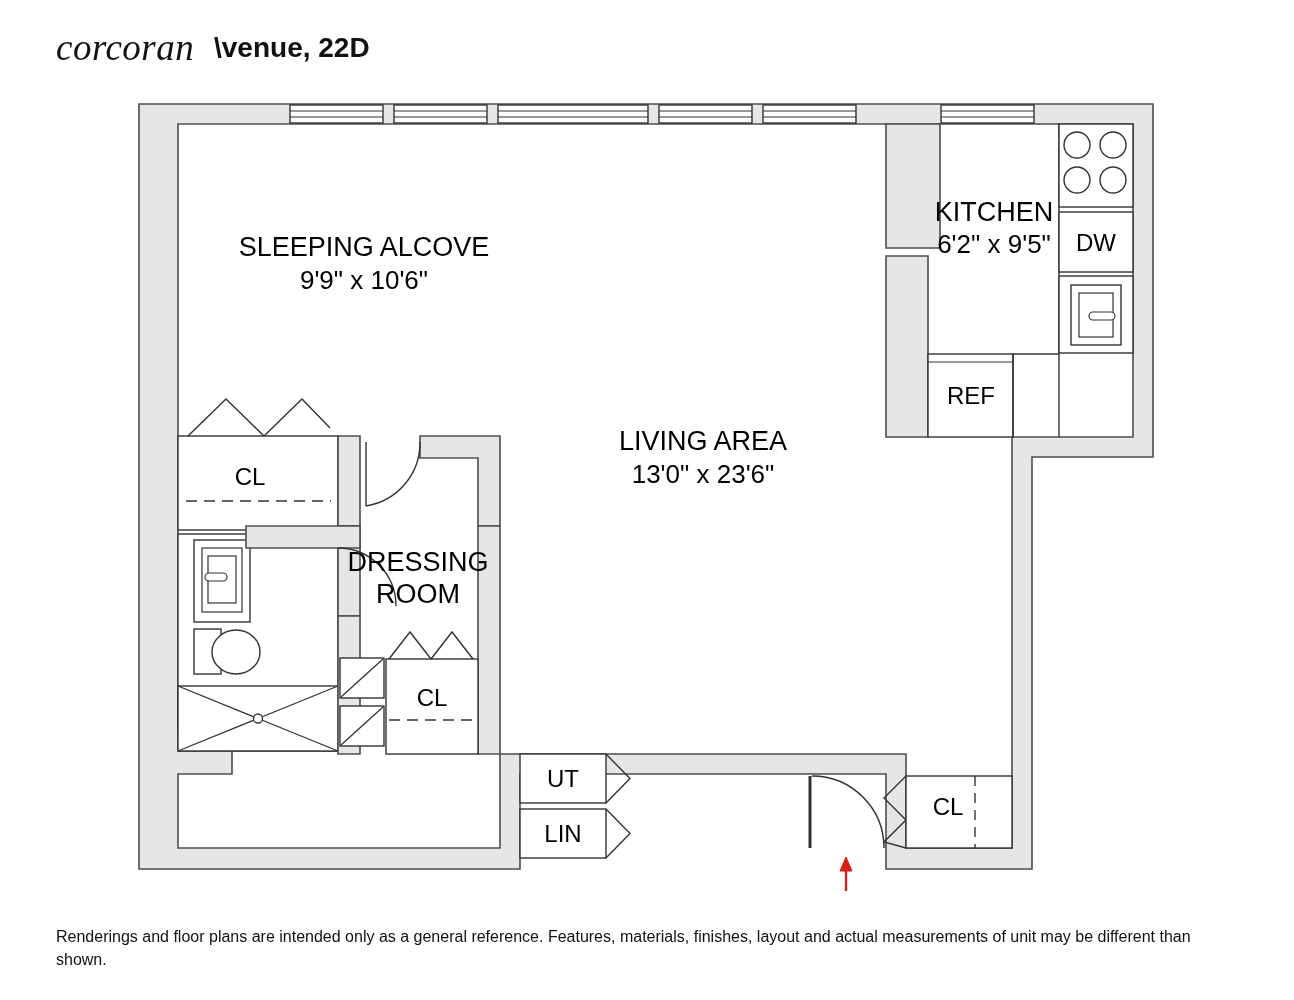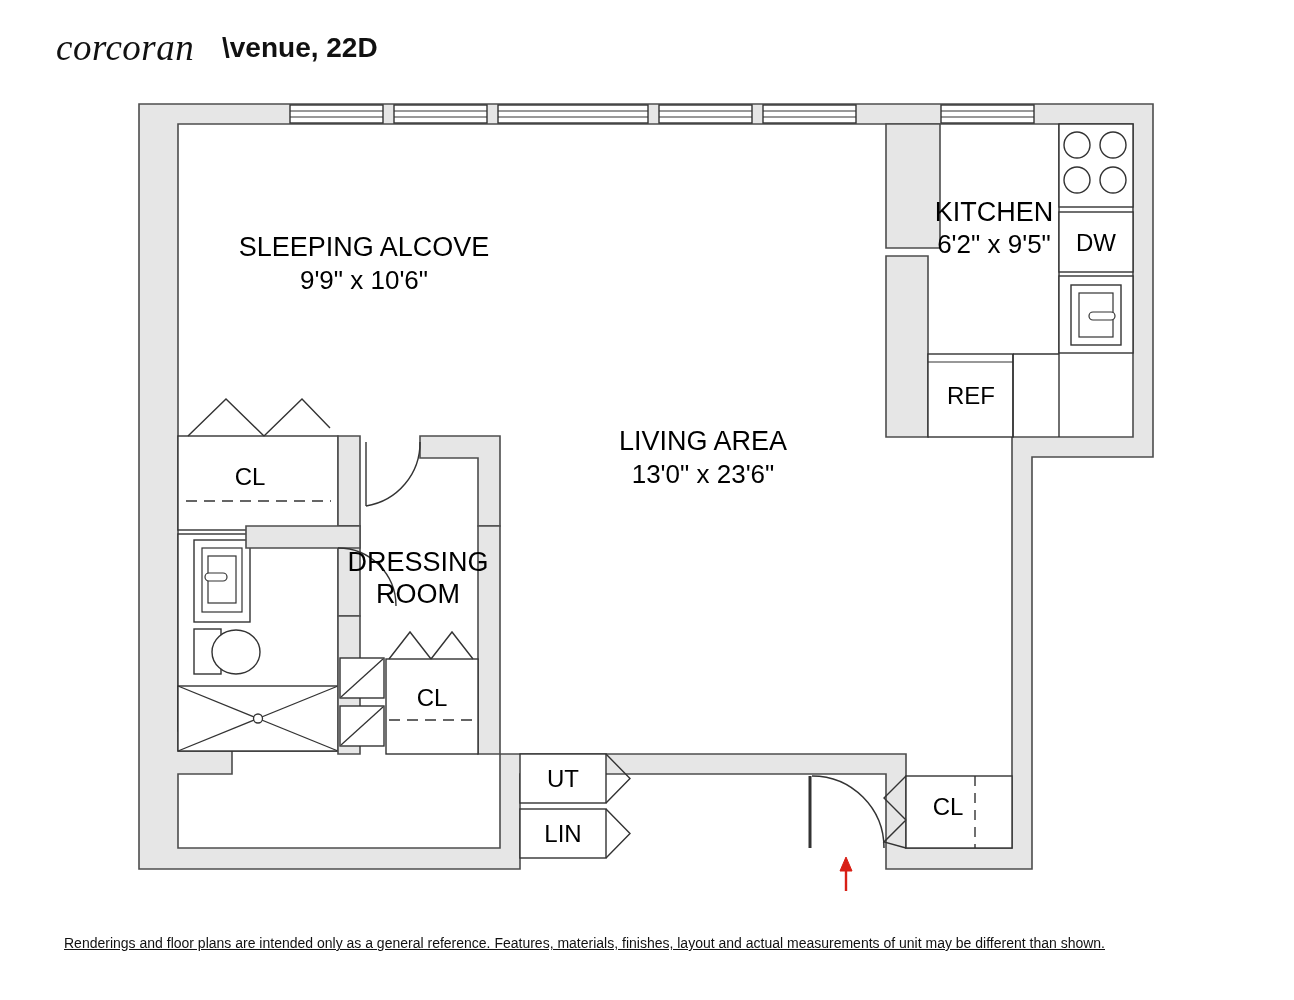--- a/index.html
+++ b/index.html
@@ -32,21 +32,21 @@
     font-family: "Liberation Serif", serif;
     font-style: italic;
     font-size: 37px;
     letter-spacing: 0.5px;
     color: #111111;
     line-height: 1;
     white-space: nowrap;
   }
   #listing-title {
     position: absolute;
-    left: 222px;
+    left: 214px;
     top: 34px;
     font-family: "Liberation Sans", sans-serif;
     font-weight: bold;
     font-size: 28px;
     color: #111111;
     line-height: 1;
     white-space: nowrap;
   }
 
   
@@ -63,25 +63,24 @@
 
   
   #footer {
     position: absolute;
     left: 56px;
     top: 925px;
     width: 1180px;
   }
   #disclaimer {
     font-family: "Liberation Sans", sans-serif;
-    font-size: 14px;
+    font-size: 16px;
     line-height: 1.45;
     color: #111111;
-    margin: 8px;
-    text-decoration: underline;
+    margin: 0;
   }
 
   
   .rm-label {
     font-family: "Liberation Sans", sans-serif;
     font-size: 27px;
     fill: #000000;
   }
   .rm-dim {
     font-family: "Liberation Sans", sans-serif;

